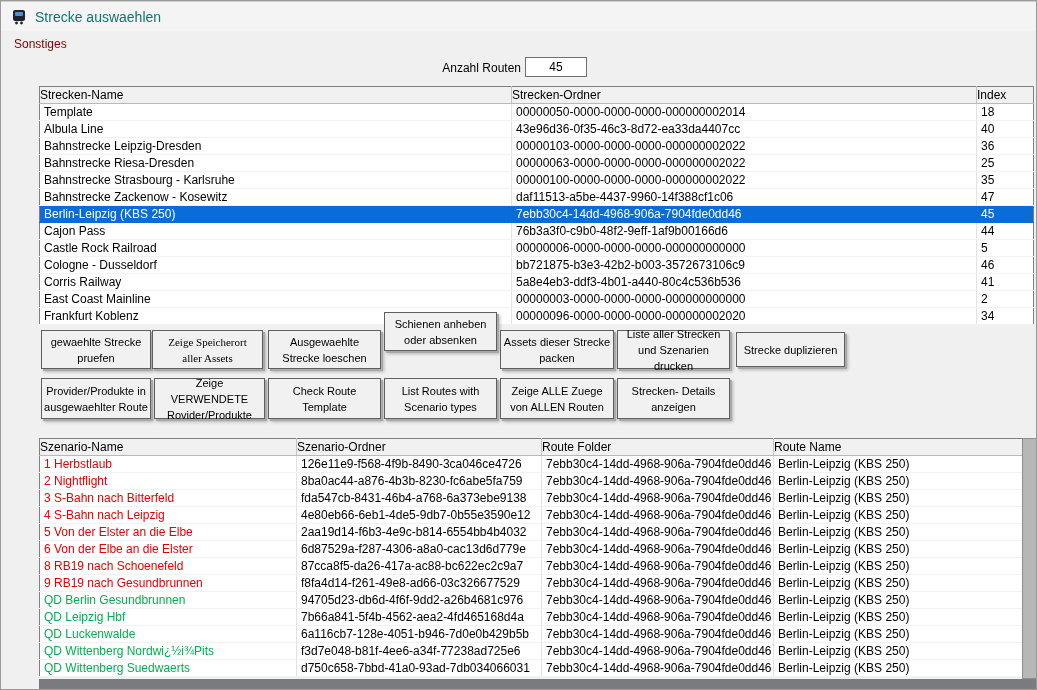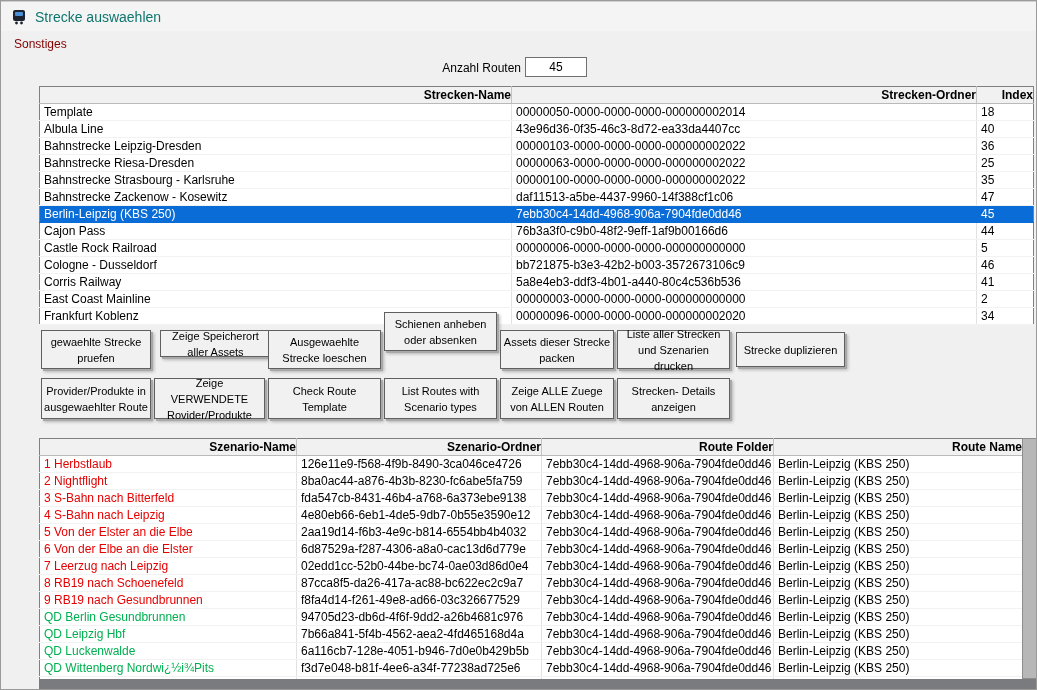--- a/index.html
+++ b/index.html
@@ -54,22 +54,22 @@
   }
   
   .tbl{
     position:absolute;
     border-collapse:collapse;table-layout:fixed;
     background:#ffffff;
     border:1px solid #808080;
     font-size:12px;
   }
   .tbl th{
-    height:17px;font-weight:bold;font-size:12px;
-    background:#f1f1f1;color:#000;text-align:right;
+    height:17px;font-weight:normal;font-size:12px;
+    background:#f1f1f1;color:#000;text-align:left;
     border-right:1px solid #c3c3c3;border-bottom:1px solid #b9b9b9;
     overflow:hidden;white-space:nowrap;
   }
   .tbl th:last-child{border-right:none;}
   .tbl td{
     height:16px;line-height:16px;padding:0 4px;
     color:#000;overflow:hidden;white-space:nowrap;
     border-right:1px solid #e2e2e2;border-bottom:1px solid #f2f2f2;
   }
   .tbl td:last-child{border-right:none;}
@@ -202,21 +202,21 @@
         <tr>
           <td class="c-name">Frankfurt Koblenz</td>
           <td class="c-folder">00000096-0000-0000-0000-000000002020</td>
           <td class="c-index">34</td>
         </tr>
       </tbody>
   </table>
 
   <button class="btn" style="left:40px;top:329px;width:110px;height:39px;">gewaehlte Strecke
 pruefen</button>
-  <button class="btn" style="left:159px;top:329px;width:111px;height:27px;">Zeige Speicherort
+  <button class="btn" style="left:151px;top:329px;width:111px;height:39px;font-family:Liberation Serif, serif;">Zeige Speicherort
 aller Assets</button>
   <button class="btn" style="left:267px;top:329px;width:113px;height:39px;">Ausgewaehlte
 Strecke loeschen</button>
   <button class="btn" style="left:383px;top:311px;width:113px;height:39px;">Schienen anheben
 oder absenken</button>
   <button class="btn" style="left:499px;top:329px;width:114px;height:39px;">Assets dieser Strecke
 packen</button>
   <button class="btn" style="left:616px;top:329px;width:113px;height:39px;">Liste aller Strecken
 und Szenarien
 drucken</button>
@@ -282,26 +282,20 @@
           <td class="c-route_folder">7ebb30c4-14dd-4968-906a-7904fde0dd46</td>
           <td class="c-route_name">Berlin-Leipzig (KBS 250)</td>
         </tr>
         <tr class="red">
           <td class="c-name">6 Von der Elbe an die Elster</td>
           <td class="c-folder">6d87529a-f287-4306-a8a0-cac13d6d779e</td>
           <td class="c-route_folder">7ebb30c4-14dd-4968-906a-7904fde0dd46</td>
           <td class="c-route_name">Berlin-Leipzig (KBS 250)</td>
         </tr>
         <tr class="red">
-          <td class="c-name">7 Leerzug nach Leipzig</td>
-          <td class="c-folder">02edd1cc-52b0-44be-bc74-0ae03d86d0e4</td>
-          <td class="c-route_folder">7ebb30c4-14dd-4968-906a-7904fde0dd46</td>
-          <td class="c-route_name">Berlin-Leipzig (KBS 250)</td>
-        </tr>
-        <tr class="red">
           <td class="c-name">8 RB19 nach Schoenefeld</td>
           <td class="c-folder">87cca8f5-da26-417a-ac88-bc622ec2c9a7</td>
           <td class="c-route_folder">7ebb30c4-14dd-4968-906a-7904fde0dd46</td>
           <td class="c-route_name">Berlin-Leipzig (KBS 250)</td>
         </tr>
         <tr class="red">
           <td class="c-name">9 RB19 nach Gesundbrunnen</td>
           <td class="c-folder">f8fa4d14-f261-49e8-ad66-03c326677529</td>
           <td class="c-route_folder">7ebb30c4-14dd-4968-906a-7904fde0dd46</td>
           <td class="c-route_name">Berlin-Leipzig (KBS 250)</td>

